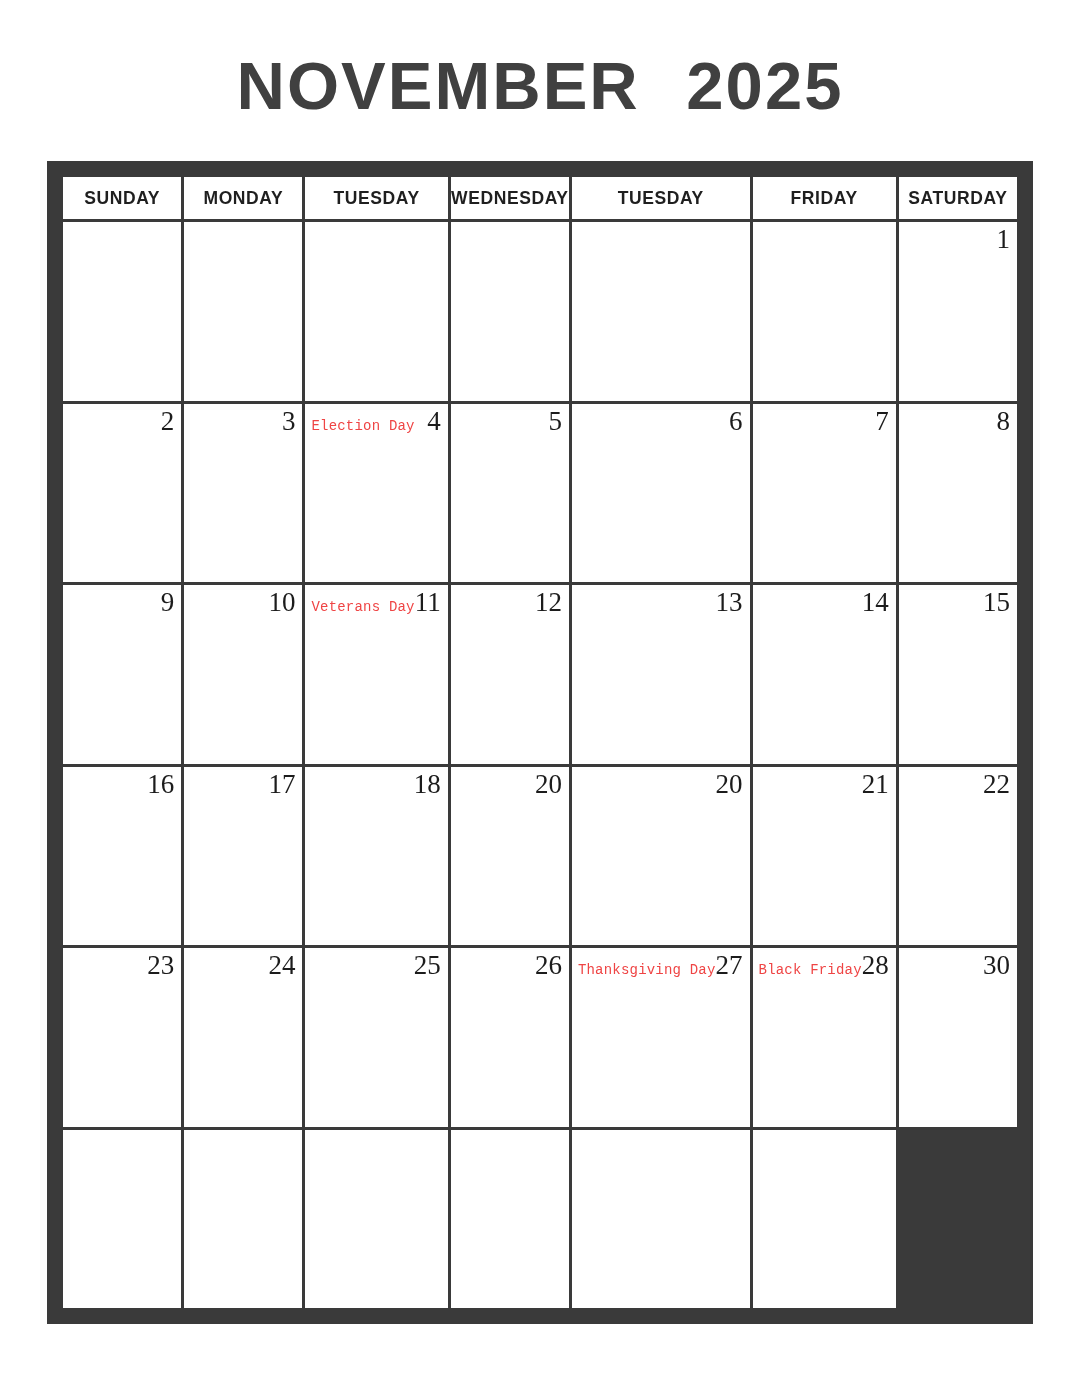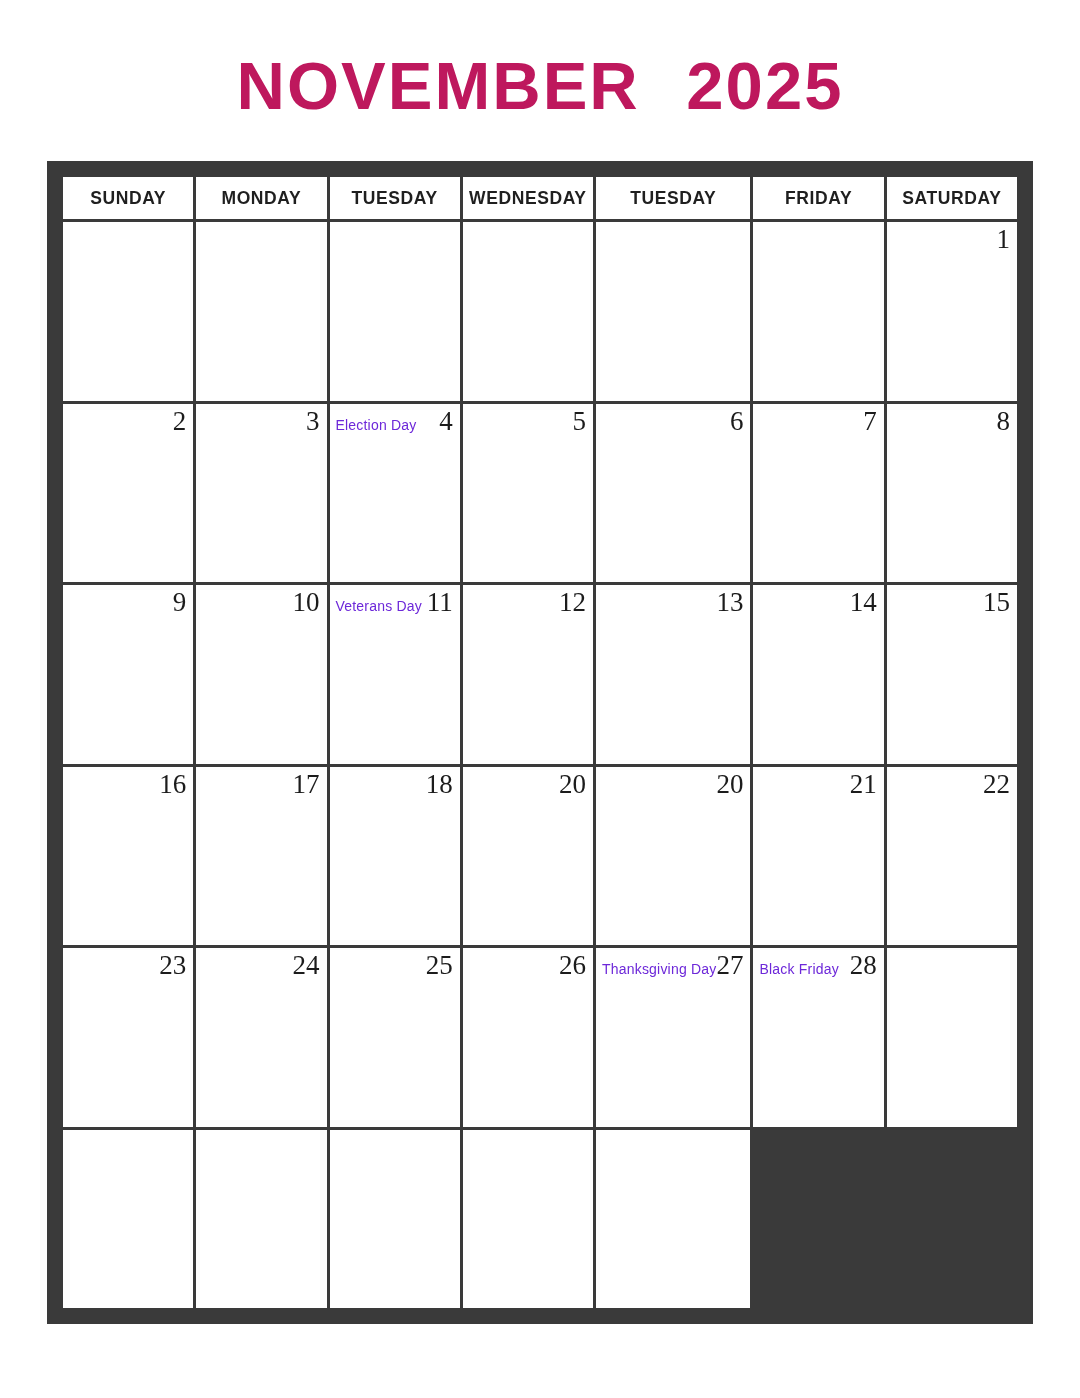--- a/index.html
+++ b/index.html
@@ -17,21 +17,21 @@
   }
   .title {
     margin-top: 46px;
     text-align: center;
     font-family: "Liberation Sans", sans-serif;
     font-weight: 800;
     font-size: 67px;
     line-height: 1.18;
     letter-spacing: 2px;
     word-spacing: 26px;
-    color: #be185d;
+    color: #404040;
   }
   .calendar {
     width: 986px;
     margin: 36px auto 0 auto;
     background: #3a3a3a;           
     padding: 16px;
     display: grid;
     grid-template-columns: repeat(7, 1fr);
     grid-template-rows: 42px repeat(6, 178.5px);
     gap: 3px;
@@ -47,23 +47,23 @@
     color: #1f1f1f;
   }
   .day-cell {
     background: #ffffff;
     display: flex;
     align-items: baseline;
     justify-content: flex-start;
     padding: 2px 7px 0 6px;
   }
   .holiday {
-    font-family: Liberation Sans, sans-serif;
+    font-family: Liberation Mono, monospace;
     font-size: 14px;
-    color: #6d28d9;
+    color: #ef4444;
     white-space: nowrap;
     letter-spacing: 0.2px;
   }
   .day-num {
     margin-left: auto;
     font-family: "Liberation Serif", serif;
     font-size: 27px;
     line-height: 1.15;
     color: #1c1c1c;
   }
@@ -168,20 +168,23 @@
         <span class="day-num">26</span>
       </div>
       <div class="day-cell">
         <span class="holiday">Thanksgiving Day</span>
         <span class="day-num">27</span>
       </div>
       <div class="day-cell">
         <span class="holiday">Black Friday</span>
         <span class="day-num">28</span>
       </div>
+      <div class="day-cell">
+        <span class="day-num">30</span>
+      </div>
       <div class="day-cell"></div>
       <div class="day-cell"></div>
       <div class="day-cell"></div>
       <div class="day-cell"></div>
       <div class="day-cell"></div>
       <div class="day-cell"></div>
     </div>
 </div>
 
 </body></html>

